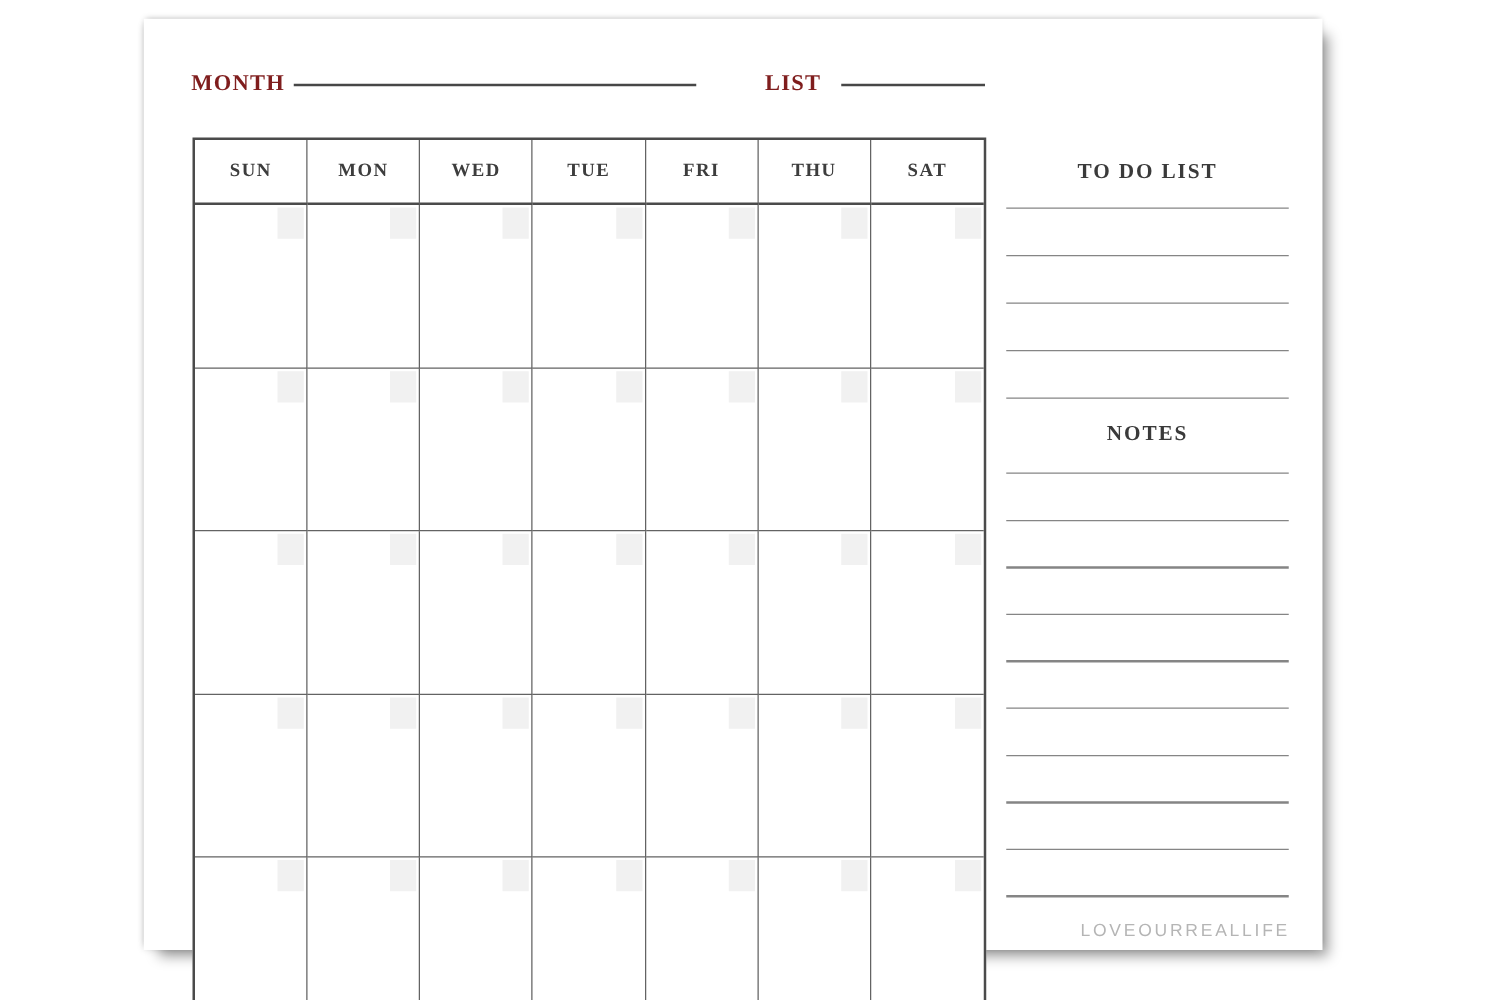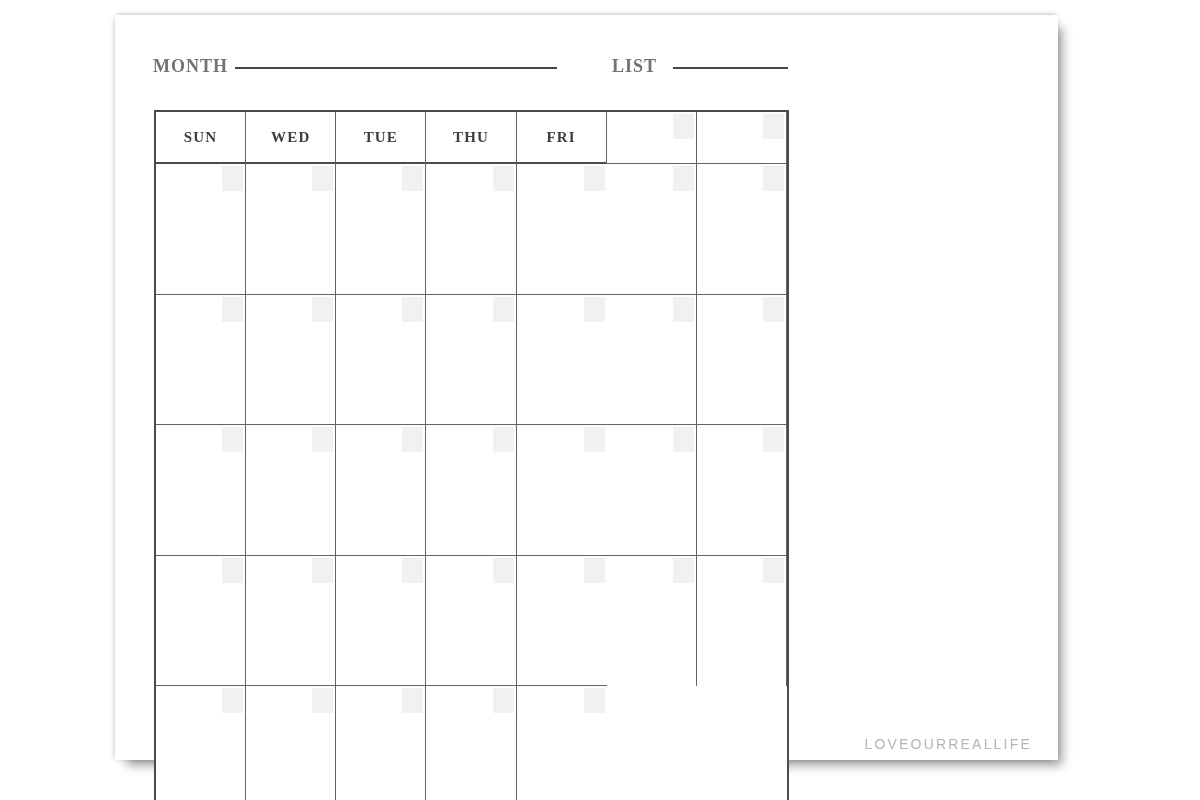--- a/index.html
+++ b/index.html
@@ -2,21 +2,21 @@
 <html><head>
 <meta charset="utf-8">
 <style>
   html,body{margin:0;padding:0;width:1200px;height:800px;background:#ffffff;overflow:hidden;
     font-family:"Liberation Serif",serif;}
   .paper{position:absolute;left:115px;top:15px;width:943px;height:745px;background:#ffffff;
     box-shadow:8px 9px 10px -4px rgba(0,0,0,0.40),
                0 -2px 5px -2px rgba(0,0,0,0.35),
                -3px 2px 6px -3px rgba(0,0,0,0.18);}
   
-  .label{position:absolute;top:41px;font-weight:bold;font-size:18px;letter-spacing:1px;color:#737373;
+  .label{position:absolute;top:41px;font-weight:bold;font-size:18px;letter-spacing:1px;color:#7f1d1d;
     font-family:"Liberation Serif",serif;}
   .month-label{left:38px;}
   .year-label{left:497px;}
   .fill-line{position:absolute;top:52px;height:2px;background:#474747;}
   .month-line{left:120px;width:322px;}
   .year-line{left:558px;width:115px;}
   
   .grid{position:absolute;left:39px;top:95px;width:635px;height:709px;background:#ffffff;
     display:grid;grid-template-columns:repeat(7,1fr);grid-template-rows:52px repeat(5,1fr);
     border:2px solid #4b4b4b;box-sizing:border-box;}
@@ -47,24 +47,26 @@
 <div class="paper">
 
   <span class="label month-label">MONTH</span>
   <div class="fill-line month-line"></div>
 
   <span class="label year-label">LIST</span>
   <div class="fill-line year-line"></div>
 
   <div class="grid">
       <div class="hcell">SUN</div>
+      <div class="hcell">MON</div>
       <div class="hcell">WED</div>
       <div class="hcell">TUE</div>
+      <div class="hcell">FRI</div>
       <div class="hcell">THU</div>
-      <div class="hcell">FRI</div>
+      <div class="hcell lastcol">SAT</div>
       <div class="dcell">
         <div class="corner"></div>
       </div>
       <div class="dcell">
         <div class="corner"></div>
       </div>
       <div class="dcell">
         <div class="corner"></div>
       </div>
       <div class="dcell">
@@ -158,15 +160,36 @@
         <div class="corner"></div>
       </div>
       <div class="dcell lastrow">
         <div class="corner"></div>
       </div>
       <div class="dcell lastcol lastrow">
         <div class="corner"></div>
       </div>
     </div>
 
+  <div class="sidebar">
+    <div class="sb-title todo-title">TO DO LIST</div>
+    <div id="todo-lines"></div>
+    <div class="sb-title notes-title">NOTES</div>
+    <div id="notes-lines"></div>
+  <div class="rule" style="top: 151px;"></div>
+      <div class="rule" style="top: 189px;"></div>
+      <div class="rule" style="top: 227px;"></div>
+      <div class="rule" style="top: 265px;"></div>
+      <div class="rule" style="top: 303px;"></div>
+      <div class="rule" style="top: 363px;"></div>
+      <div class="rule" style="top: 400.6px;"></div>
+      <div class="rule" style="top: 438.2px;"></div>
+      <div class="rule" style="top: 475.8px;"></div>
+      <div class="rule" style="top: 513.4px;"></div>
+      <div class="rule" style="top: 551px;"></div>
+      <div class="rule" style="top: 588.6px;"></div>
+      <div class="rule" style="top: 626.2px;"></div>
+      <div class="rule" style="top: 663.8px;"></div>
+      <div class="rule" style="top: 701.4px;"></div>
+    </div>
 
   <div class="credit">LOVEOURREALLIFE</div>
 </div>
 
 </body></html>

